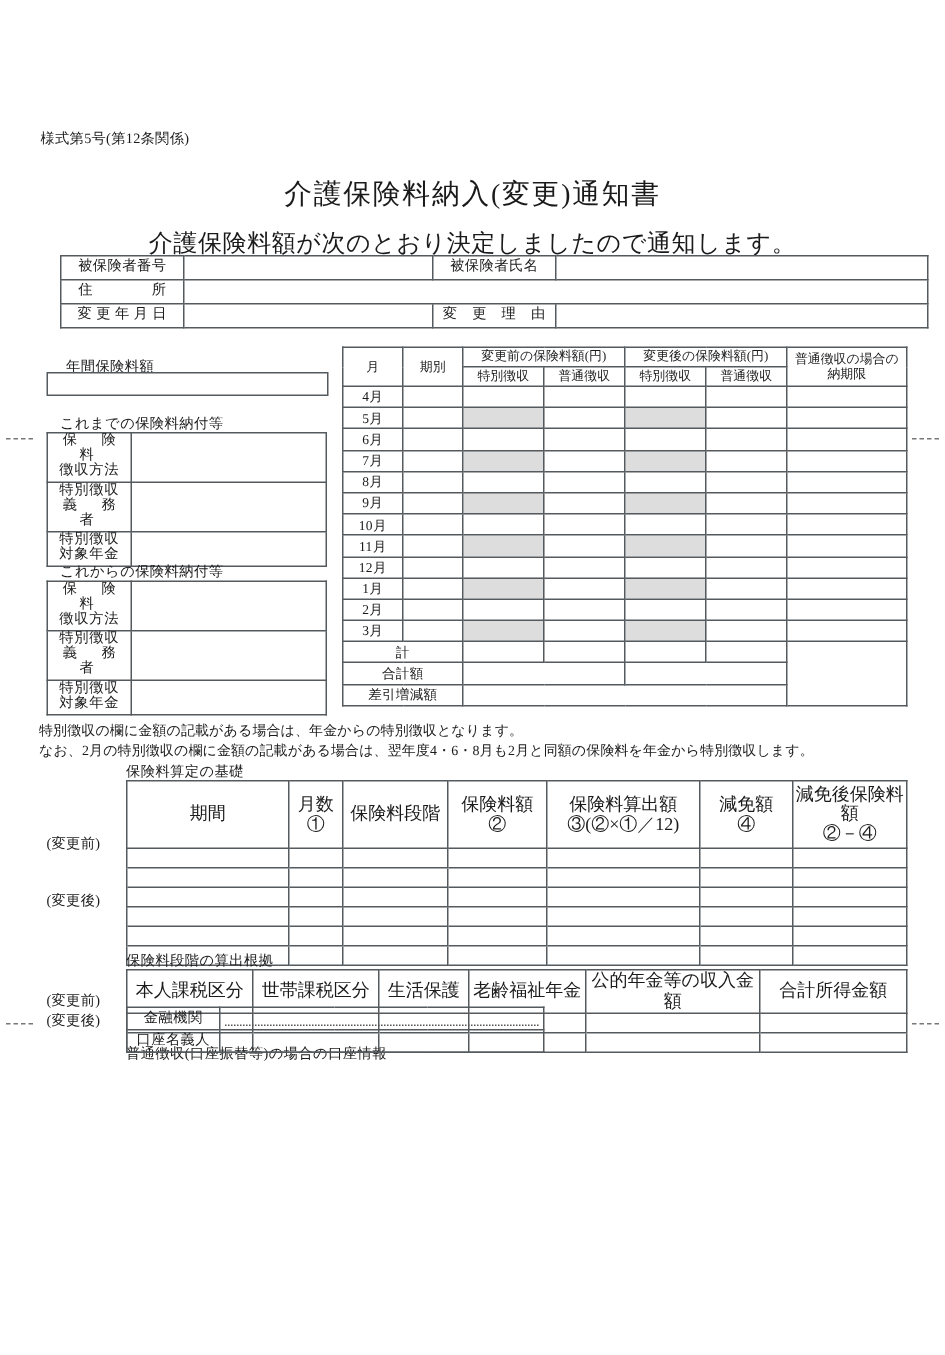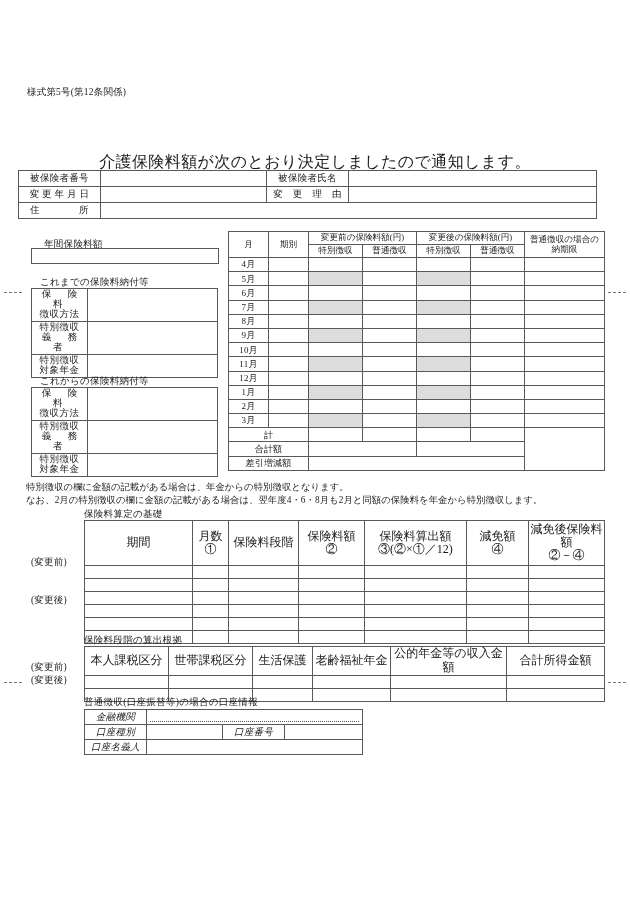--- a/index.html
+++ b/index.html
@@ -58,21 +58,21 @@
     position: absolute;
     left: 0; right: 0; top: 152px;
     text-align: center;
     font-size: 16px;
     letter-spacing: .4px;
   }
 
   
   #person-table {
     position: absolute;
-    left: 18px; top: 170px;
+    left: 40px; top: 170px;
     width: 578px;
     border-radius: 24px;
   }
   #person-table td { height: 15px; }
   #person-table td.k {
     background: #fff;
   }
 
   
   .sec-cap {
@@ -160,23 +160,22 @@
   #stage-table th { height: 14px; }
   #stage-table td { height: 12px; }
   #stage-table td.dash-b { border-bottom: 1px dashed #777; }
   #sl-before2 { left: 31px; top: 661px; }
   #sl-after2  { left: 31px; top: 674px; }
 
   
   #cap-bank { left: 84px; top: 696px; }
   #bank-table {
     position: absolute;
-    left: 84px; top: 709px;
+    left: 84px; top: 671px;
     width: 278px;
-    font-style: italic;
   }
   #bank-table td { height: 14px; }
   .dotline {
     display: block;
     border-bottom: 1px dotted #555;
     height: 1px;
     margin: 7px 3px 0 3px;
   }
 
   
@@ -191,45 +190,46 @@
 <body>
 
 <div class="page">
 
   <div class="crop" style="left:4px;  top:292px;"></div>
   <div class="crop" style="left:4px;  top:682px;"></div>
   <div class="crop" style="right:4px; top:292px;"></div>
   <div class="crop" style="right:4px; top:682px;"></div>
 
   <div id="form-no">様式第5号(第12条関係)</div>
+  <div id="doc-title">介護保険料納入(変更)通知書</div>
   <div id="doc-subtitle">介護保険料額が次のとおり決定しましたので通知します。</div>
 
   <table class="bx" id="person-table">
     <colgroup>
         <col style="width:82px">
         <col style="width:166px">
         <col style="width:82px">
         <col style="width:248px">
       </colgroup>
     <tbody>
       <tr>
         <td class="lbl">被保険者番号</td>
         <td class="k"></td>
         <td class="lbl">被保険者氏名</td>
         <td class="k"></td>
       </tr>
       <tr>
+        <td class="lbl">住　　　　所</td>
+        <td class="k" colspan="3"></td>
+      </tr>
+      <tr>
         <td class="lbl">変 更 年 月 日</td>
         <td class="k"></td>
         <td class="lbl">変　更　理　由</td>
         <td class="k"></td>
-      </tr>
-      <tr>
-        <td class="lbl">住　　　　所</td>
-        <td class="k" colspan="3"></td>
       </tr>
     </tbody>
   </table>
 
   <div class="sec-cap" id="cap-annual">年間保険料額</div>
   <div id="annual-box"></div>
 
   <div class="sec-cap" id="cap-past">これまでの保険料納付等</div>
   <table class="bx" id="past-table">
     <colgroup>
@@ -589,25 +589,19 @@
         <col style="width:78px">
       </colgroup>
     <tbody>
       <tr>
         <td class="lbl">金融機関</td>
         <td colspan="3">
           <span class="dotline"></span>
         </td>
       </tr>
       <tr>
-        <td class="lbl">口座種別</td>
-        <td></td>
-        <td class="lbl">口座番号</td>
-        <td></td>
-      </tr>
-      <tr>
         <td class="lbl">口座名義人</td>
         <td colspan="3"></td>
       </tr>
     </tbody>
   </table>
 
 </div>
 
 </body></html>

